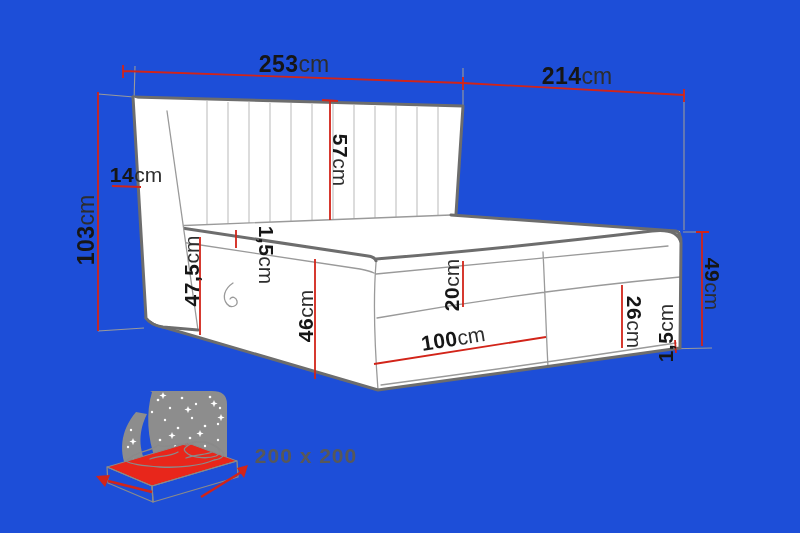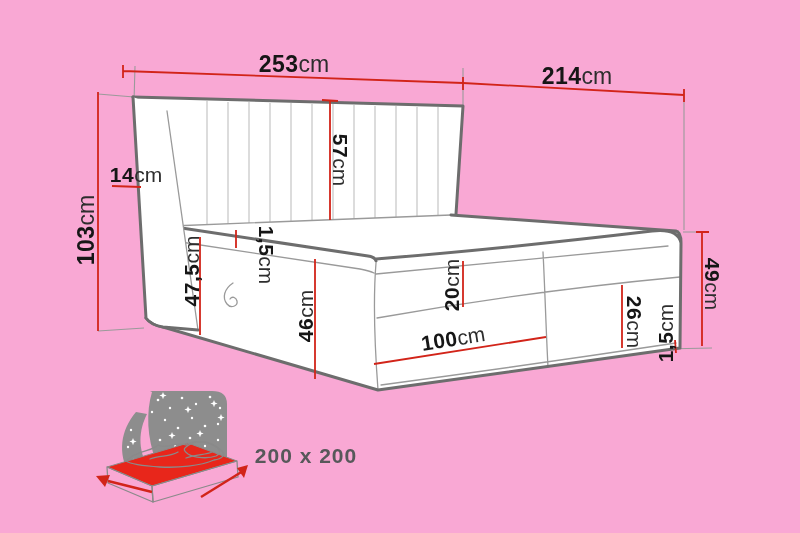--- a/index.html
+++ b/index.html
@@ -1,16 +1,16 @@
 <!DOCTYPE html>
 <html><head>
 <meta charset="utf-8">
 <style>
   html,body{margin:0;padding:0;background:#ffffff;}
-  .stage{position:relative;width:800px;height:533px;background:#f9a8d4;overflow:hidden;
+  .stage{position:relative;width:800px;height:533px;background:#1d4ed8;overflow:hidden;
          font-family:"Liberation Sans", sans-serif;}
   svg{display:block}
   .outline{stroke:#6d6d6d;stroke-width:3;fill:none;stroke-linecap:round;stroke-linejoin:round;}
   .seam{stroke:#9a9a9a;stroke-width:1.3;fill:none;stroke-linecap:round;}
   .channel{stroke:#b9b9b9;stroke-width:1;fill:none;}
   .ext{stroke:#9a9a9a;stroke-width:1.1;fill:none;}
   .red{stroke:#d22419;stroke-width:1.8;fill:none;stroke-linecap:butt;}
   .whitefill{fill:#ffffff;stroke:none;}
   text.dim{font-weight:700;font-size:21px;fill:#161616;text-anchor:middle;dominant-baseline:central;letter-spacing:.5px;}
   text.dim tspan.unit{font-weight:400;fill:#2d2d2d;letter-spacing:0;}

